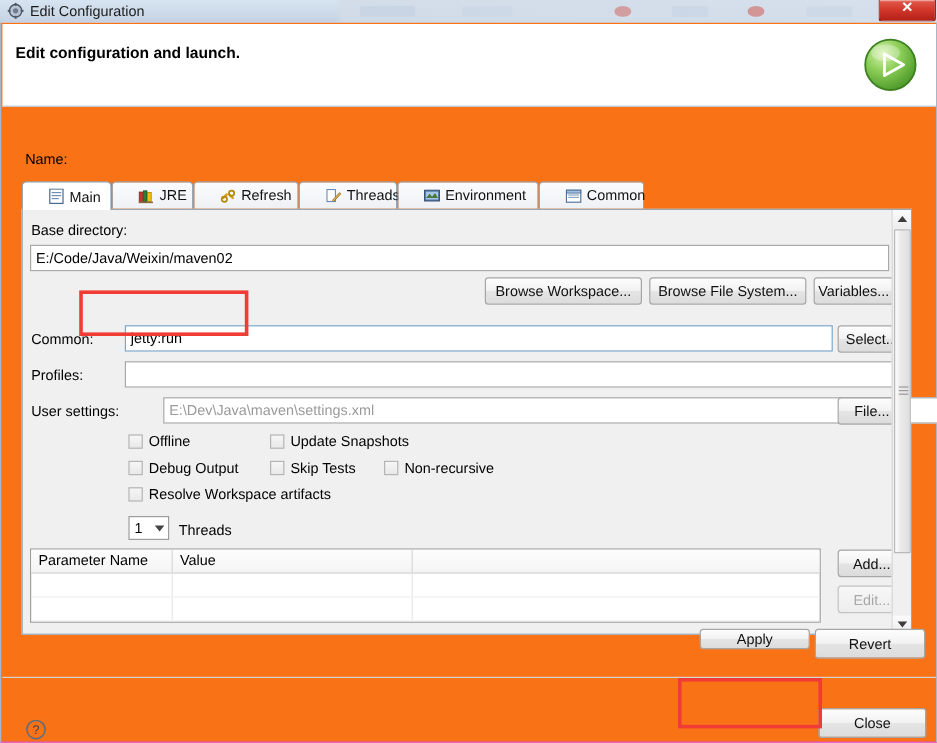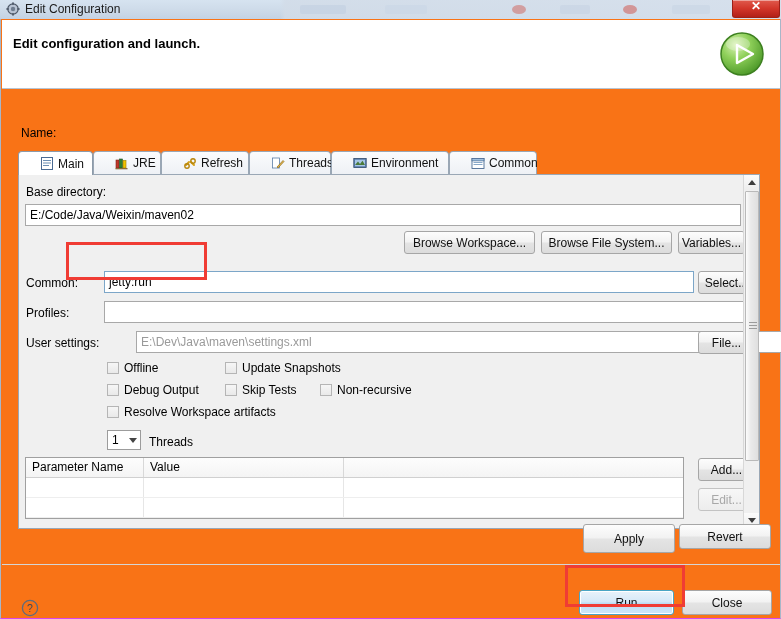--- a/index.html
+++ b/index.html
@@ -409,32 +409,31 @@
               <i></i>
               <i></i>
             </span>
         </div>
         <div class="vs-arrow vs-down">
             <span class="tri-down"></span>
           </div>
       </div>
     </div>
 
-    <div class="btn" style="left:582px; top:505px; width:92px; height:29px;">Apply</div>
+    <div class="btn" style="left:582px; top:505px; width:92px; height:17px;">Apply</div>
     <div class="btn" style="left:678px; top:505px; width:92px; height:25px;">Revert</div>
 
     <div class="sep-line" style="left:1px; top:545px; width:778px; height:1px;"></div>
 
     <span class="help-icon">
       <svg width="18" height="18" viewBox="0 0 18 18">
         <circle cx="9" cy="9" r="7.6" fill="none" stroke="#5e6b7d" stroke-width="1.3"></circle>
         <text x="9" y="13" font-size="10.5" font-family="Liberation Sans, sans-serif" fill="#3d4756" text-anchor="middle">?</text>
       </svg>
     </span>
 
-    <div class="btn default" style="left:578px; top:571px; width:95px; height:25px;">Run</div>
     <div class="btn" style="left:681px; top:571px; width:90px; height:25px;">Close</div>
   </div>
 
   <div class="redbox" style="left:66px; top:242px; width:141px; height:38px;"></div>
   <div class="redbox" style="left:565px; top:565px; width:120px; height:42px;"></div>
 
 </div>
 
 </body></html>

